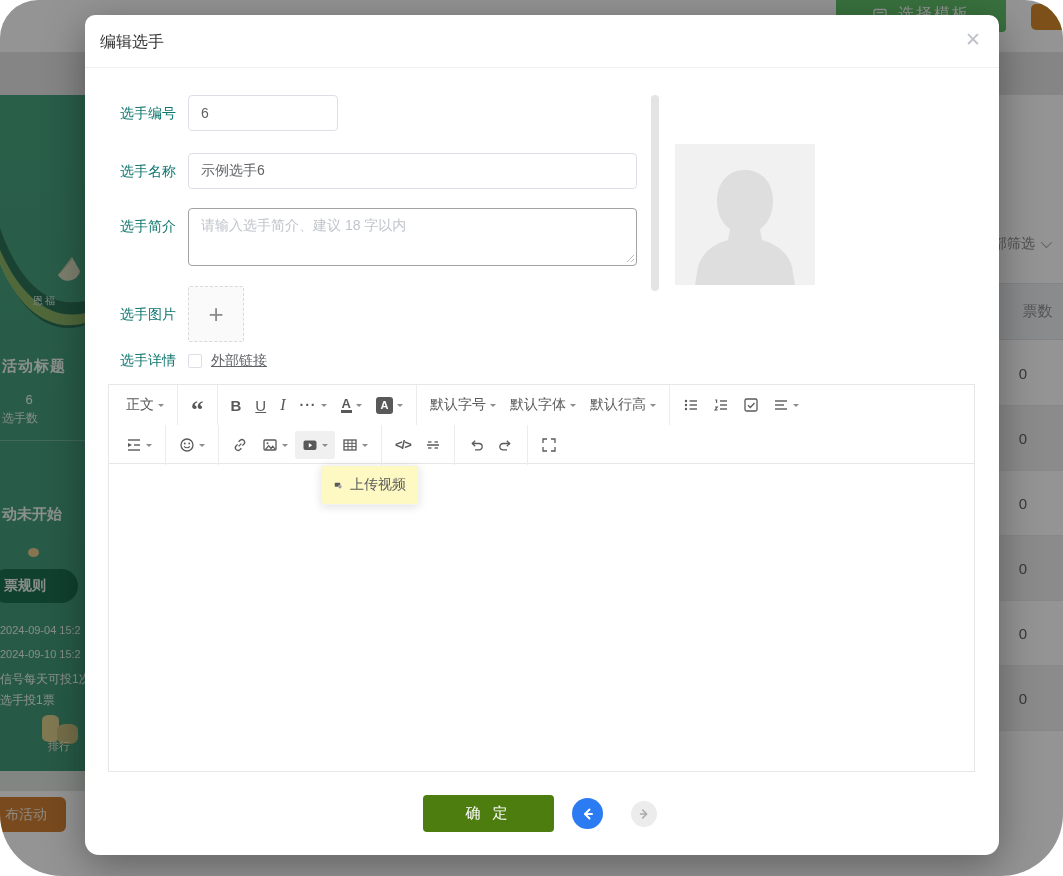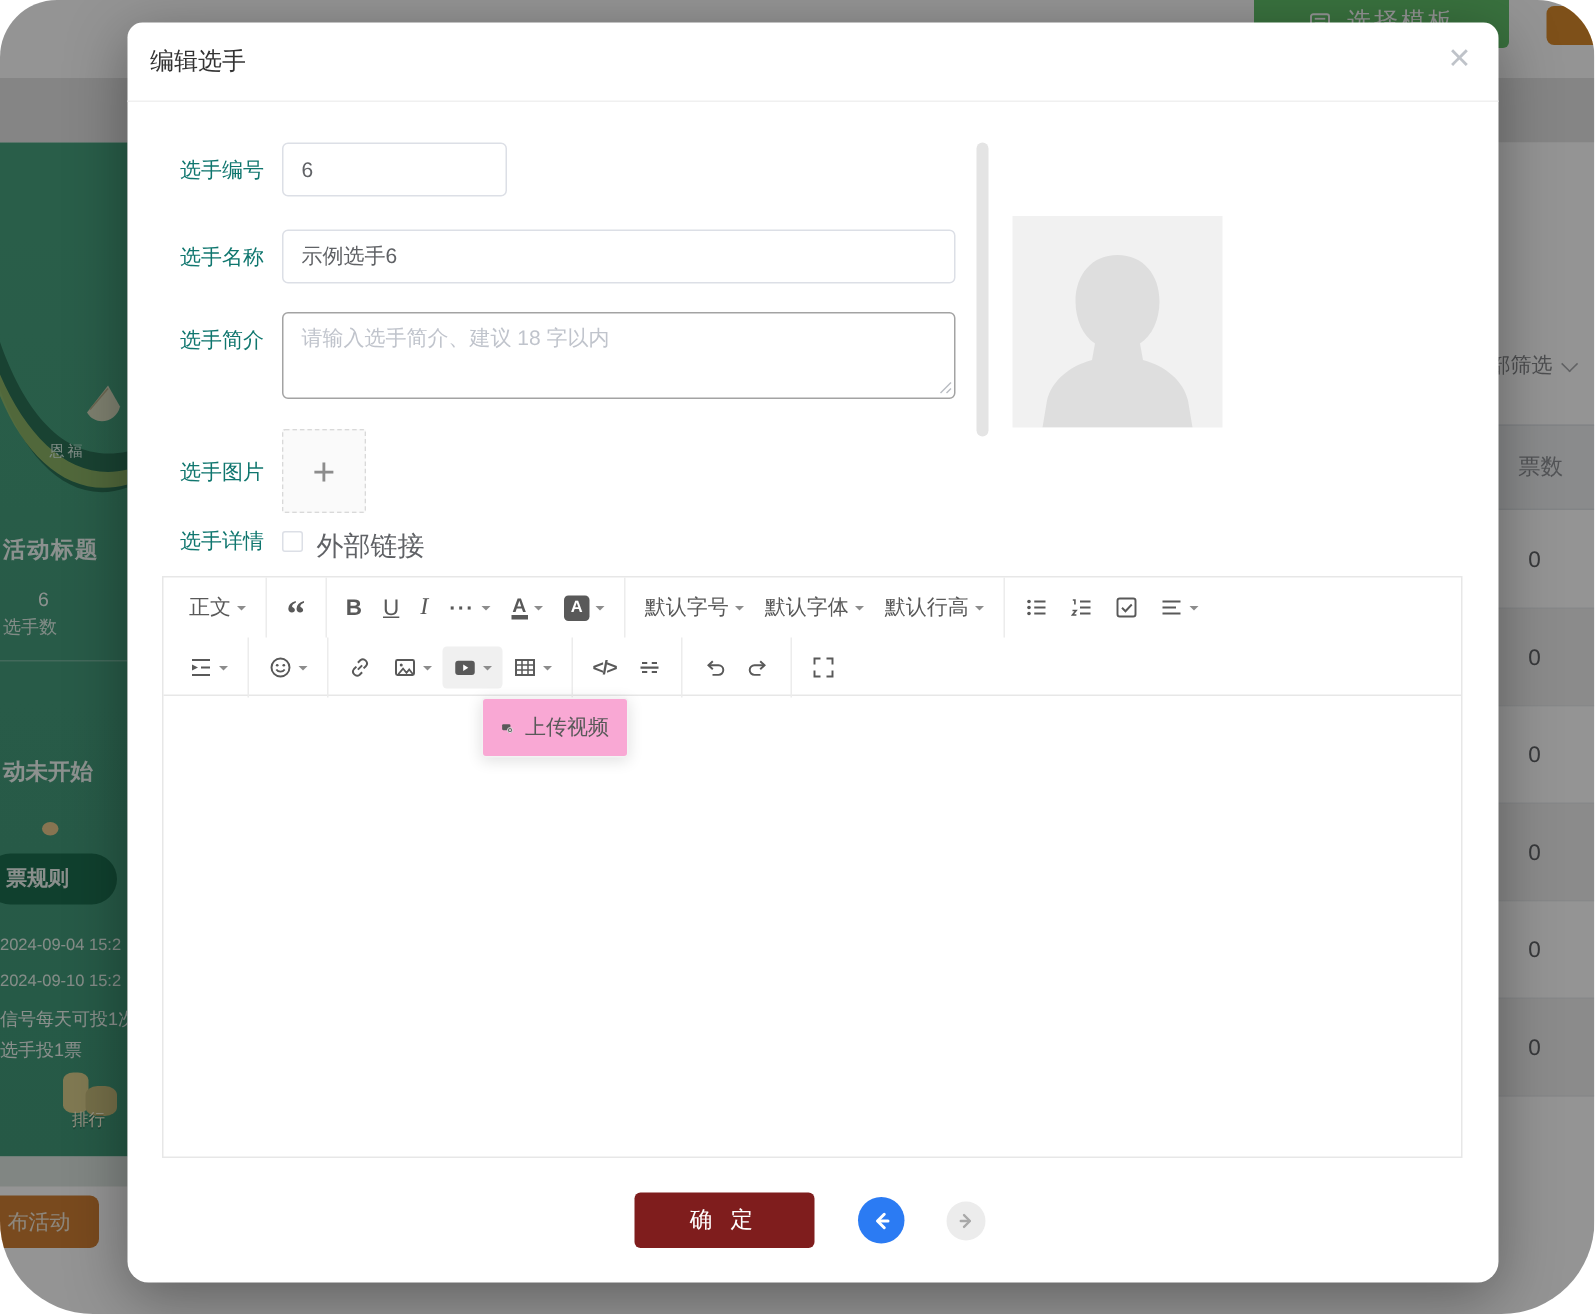--- a/index.html
+++ b/index.html
@@ -45,21 +45,21 @@
 
   .publish-btn { position:absolute; left:-14px; top:797px; width:80px; height:35px; border-radius:6px;
                  background:#d08035; color:#f3e8d8; font-size:14px; display:flex; align-items:center; justify-content:center; }
 
   .table-col { position:absolute; left:995px; top:95px; width:68px; height:781px; background:#fff; }
   .filter { position:absolute; left:-2px; top:140px; font-size:14px; color:#85878a; white-space:nowrap; display:flex; align-items:center; gap:6px; }
   .chev { width:8px; height:8px; border-right:1.5px solid #a7a9ac; border-bottom:1.5px solid #a7a9ac;
           transform:rotate(45deg) translateY(-2px); }
   .thead { position:absolute; left:0; top:188px; width:68px; height:57px; background:#eef0f2;
            border-top:1px solid #e0e3e7; border-bottom:1px solid #e0e3e7;
-           display:flex; align-items:center; color:#8f9296; font-size:15px; }
+           display:flex; align-items:center; color:#8f9296; font-size:15px;justify-content:center; }
   .thead span { margin-left:17px; }
   .table-rows { position:absolute; left:0; top:246px; width:68px; }
   .table-rows .trow { height:65px; border-bottom:1px solid #e8eaed; display:flex; align-items:center; background:#fff; }
   .table-rows .trow:nth-of-type(even) { background:#efefef; }
   .table-rows .trow span { width:56px; text-align:center; font-size:15px; color:#606266; }
 
   .overlay { position:absolute; inset:0; background:rgba(0,0,0,0.42); }
 
   
   .modal { position:absolute; left:85px; top:15px; width:914px; height:840px; background:#fff;
@@ -73,21 +73,21 @@
             padding:0 12px; font-size:14px; color:#606266; outline:none; font-family:inherit; }
   .finput::placeholder, .ftext::placeholder { color:#c0c4cc; }
   .ftext { position:absolute; left:103px; width:449px; height:58px; border:1px solid #a3a3a3; border-radius:4px;
            padding:8px 12px; font-size:14px; color:#606266; resize:none; outline:none; font-family:inherit; }
   .resize-grip { position:absolute; left:540px; top:238px; width:10px; height:10px; pointer-events:none; }
   .upload-box { position:absolute; left:103px; top:271px; width:56px; height:56px; background:#fafafa;
                 border:1px dashed #d9d9d9; border-radius:2px; display:flex; align-items:center; justify-content:center;
                 color:#8c8c8c; font-size:26px; font-weight:300; cursor:pointer; }
   .checkbox { position:absolute; left:103px; top:339px; width:14px; height:14px; border:1px solid #dcdfe6;
               border-radius:2px; background:#fff; cursor:pointer; }
-  .checkbox-label { position:absolute; left:126px; top:337px; font-size:18px; color:#606266; }
+  .checkbox-label { position:absolute; left:126px; top:337px; font-size:14px; color:#606266;text-decoration:underline; }
   .scroll-thumb { position:absolute; left:566px; top:80px; width:8px; height:196px; border-radius:4px; background:#e4e4e4; }
 
   .cover-row { position:absolute; left:591px; top:91px; display:flex; align-items:center; font-size:14px; color:#606266; }
   .cover-label { margin-right:14px; }
   .cover-opt { display:flex; align-items:center; gap:6px; margin-right:15px; cursor:pointer; }
   .radio { width:14px; height:14px; border-radius:50%; border:1px solid #dcdfe6; background:#fff; position:relative; }
   .radio.sel { border-color:#f0943c; background:#f0943c; }
   .radio.sel::after { content:''; position:absolute; inset:4px; border-radius:50%; background:#fff; }
   .cover-opt.sel .opt-label { color:#f09a43; }
   .avatar-box { position:absolute; left:590px; top:129px; width:140px; height:141px; background:#f1f1f1; }
@@ -109,28 +109,28 @@
   .g-more { font-weight:bold; letter-spacing:1px; }
   .a-color { font-size:13px; font-weight:bold; border-bottom:3px solid #595959; line-height:13px; padding:0 1px; }
   .a-block { width:17px; height:17px; border-radius:3px; background:#595959; color:#fff; font-size:11px; font-weight:bold;
              display:flex; align-items:center; justify-content:center; }
   .icon16 { width:16px; height:16px; display:block; }
   .g-code { font-size:13px; font-weight:bold; letter-spacing:-1px; }
 
   .editor-body { position:absolute; left:0; top:80px; width:100%; height:307px; }
   .editor-ph { position:absolute; left:17px; top:30px; font-size:14px; font-style:italic; color:#c6c6c6; }
 
-  .vdropdown { position:absolute; left:212px; top:80px; width:98px; height:40px; background:#f9a8d4; border-radius:3px;
+  .vdropdown { position:absolute; left:212px; top:80px; width:98px; height:40px; background:#fef9c3; border-radius:3px;
                box-shadow:0 2px 10px rgba(0,0,0,.12); border:1px solid #f3f3f3; display:flex; align-items:center;
                gap:8px; padding:0 12px; z-index:5; cursor:pointer; }
   .vdropdown span { font-size:14px; color:#595959; white-space:nowrap; }
 
   
-  .confirm-btn { position:absolute; left:338px; top:780px; width:120px; height:37px; border:none; border-radius:4px;
-                 background:#7f1d1d; color:#fff; font-size:15px; letter-spacing:4px; cursor:pointer; font-family:inherit; }
+  .confirm-btn { position:absolute; left:338px; top:780px; width:131px; height:37px; border:none; border-radius:4px;
+                 background:#4d7c0f; color:#fff; font-size:15px; letter-spacing:4px; cursor:pointer; font-family:inherit; }
   .nav-prev { position:absolute; left:487px; top:783px; width:31px; height:31px; border-radius:50%; background:#2b7bf3;
               display:flex; align-items:center; justify-content:center; cursor:pointer; }
   .nav-next { position:absolute; left:546px; top:786px; width:26px; height:26px; border-radius:50%; background:#ececec;
               display:flex; align-items:center; justify-content:center; cursor:pointer; }
 </style>
 </head>
 <body>
 
 <div class="screen">
 

